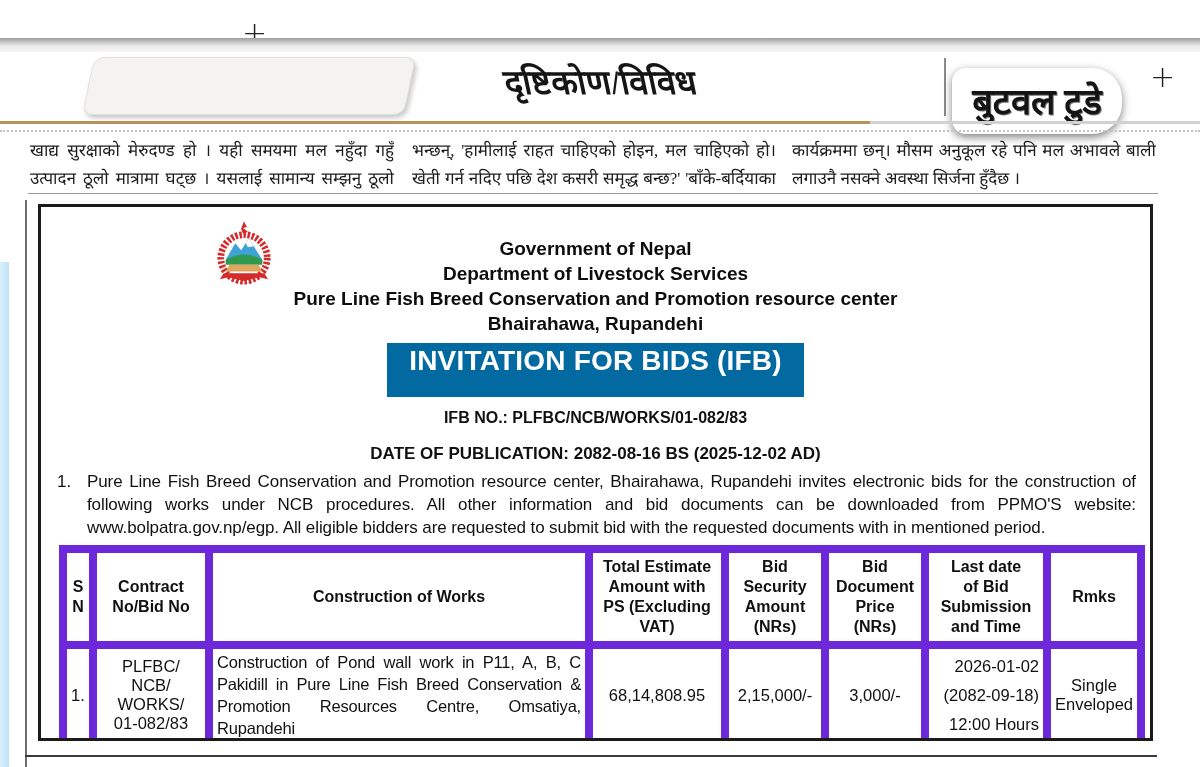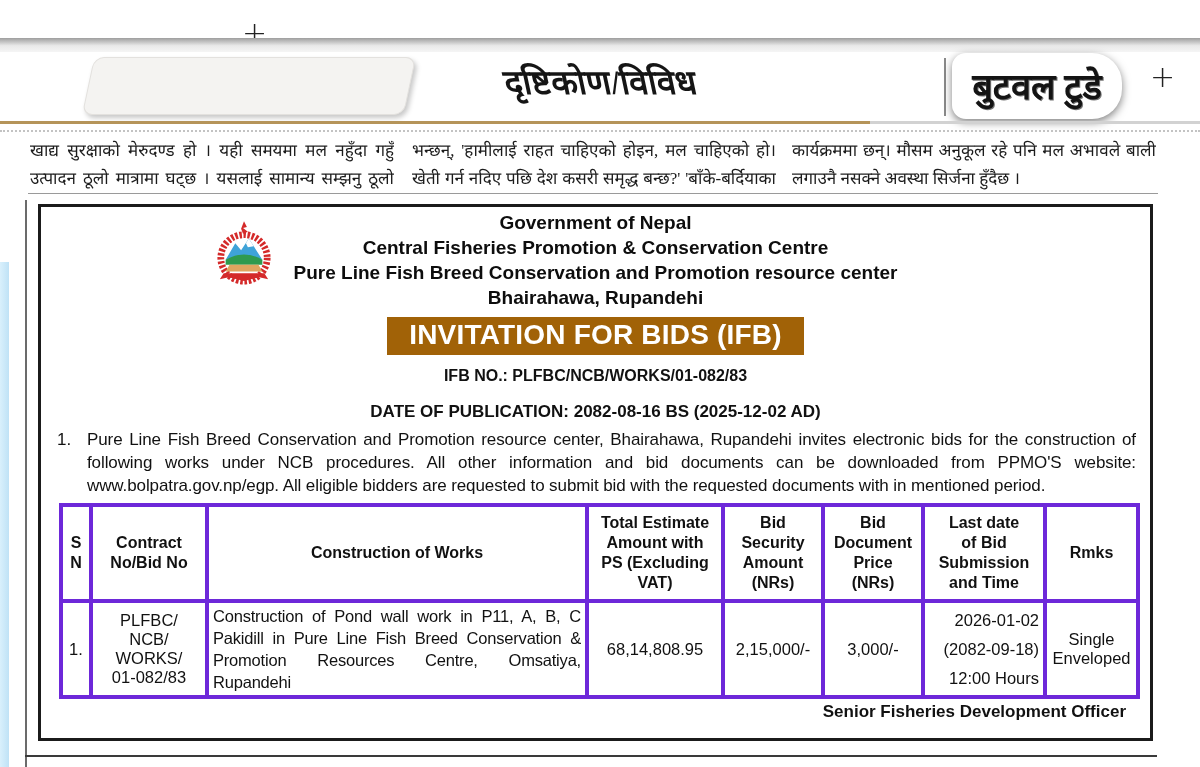--- a/index.html
+++ b/index.html
@@ -25,21 +25,21 @@
     transform:skewX(-12deg); box-shadow:3px 3px 5px rgba(0,0,0,0.22);
   }
   #section-tab-text {
     position:absolute; left:0; right:0; top:6px; text-align:center; transform:skewX(12deg);
     font-size:34px; font-weight:bold; color:#151515; font-family:"Liberation Serif", serif;
   }
   #website { position:absolute; left:560px; top:26px; width:290px; text-align:center;
     font-size:17px; font-weight:500; letter-spacing:0.4px; color:#222; }
   #masthead-divider { position:absolute; left:944px; top:6px; width:2px; height:58px; background:#8a8a8a; }
   #logo-box {
-    position:absolute; left:952px; top:1px; width:170px; height:66px; background:#fff;
+    position:absolute; left:952px; top:16px; width:170px; height:66px; background:#fff;
     border-radius:14px 30px 30px 14px; box-shadow:0 3px 8px rgba(0,0,0,0.5);padding-left:16px;
   }
   #logo-text { position:absolute; left:0; right:0; top:8px; text-align:center;
     font-size:36px; font-weight:bold; color:#141414; font-family:"Liberation Serif", serif;
     text-shadow:1px 1px 0 #777, -1px -1px 0 #fff; }
 
   
   #rule-tan { position:absolute; left:0; top:121px; width:870px; height:3px; background:#b59459; }
   #rule-gray { position:absolute; left:870px; top:121px; width:330px; height:3px; background:#d2d2d2; }
   #rule-dotted { position:absolute; left:0; top:130px; width:1200px; border-top:2px dotted #c3c3c3; }
@@ -58,33 +58,33 @@
     background:linear-gradient(90deg,#d9f0fc,#bfe2f6); }
   #bottom-rule { position:absolute; left:25px; top:755px; width:1132px; height:2px; background:#3a3a3a; }
 
   
   #notice {
     position:absolute; left:38px; top:204px; width:1115px; height:537px;
     border:3px solid #1b1b1b; background:#fff; overflow:hidden;
   }
   #emblem { position:absolute; left:174px; top:12px; width:58px; height:70px; }
   .org-line { text-align:center; font-weight:bold; font-size:19px; line-height:25px; color:#0d0d0d; }
-  #org-block { padding-top:3px; }
+  #org-block { padding-top:29px; }
   #banner-wrap { text-align:center; margin-top:7px; }
-  #banner { display:inline-block; background:#a16207; color:#fff; font-weight:bold;
-    font-size:28px; line-height:34px; padding:1px 22px 3px; letter-spacing:0.2px; }
+  #banner { display:inline-block; background:#0369a1; color:#fff; font-weight:bold;
+    font-size:28px; line-height:34px; padding:1px 22px 19px; letter-spacing:0.2px; }
   #ifb-no { text-align:center; font-weight:bold; font-size:16px; line-height:21px; margin-top:10px; }
   #pub-date { text-align:center; font-weight:bold; font-size:17px; line-height:22px; margin-top:15px; }
   #para-row { display:flex; margin:5px 14px 0 16px; }
   #para-num { width:30px; flex:0 0 30px; font-size:17px; line-height:23px; }
   #para-text { flex:1; font-size:17px; line-height:23px; text-align:justify; letter-spacing:-0.1px; }
 
   
   #bid-table { border-collapse:collapse; margin:6px 0 0 18px; table-layout:fixed; }
-  #bid-table th, #bid-table td { border:4px solid #6d28d9; vertical-align:middle; padding:2px 4px; }
+  #bid-table th, #bid-table td { border:8px solid #6d28d9; vertical-align:middle; padding:2px 4px; }
   #bid-table th { font-weight:bold; font-size:16px; line-height:20px; text-align:center; height:96px; }
   #bid-table td { font-size:16.5px; height:94px;margin-top:36px; }
   .c-sn    { width:30px; }
   .c-con   { width:116px; }
   .c-desc  { width:380px; }
   .c-est   { width:136px; }
   .c-sec   { width:100px; }
   .c-doc   { width:100px; }
   .c-date  { width:122px; }
   .c-rmk   { width:93px; }
@@ -131,21 +131,21 @@
       <circle cx="30" cy="40" r="24" fill="#ffffff" stroke="#d42a2a" stroke-width="7" stroke-dasharray="2.6 1.7"></circle>
       <path d="M11,42 L21,25 L27,32 L35,20 L49,42 Z" fill="#3fa3d8"></path>
       <path d="M32,25 L35,20 L40,28 L34,29 Z" fill="#ffffff"></path>
       <path d="M11,42 Q30,31 49,42 L49,47 L11,47 Z" fill="#2f9a4e"></path>
       <path d="M15,47 L45,47 L49,54 L11,54 Z" fill="#e0a55f"></path>
       <path d="M9,56 L51,56 L55,62 L46,60 L30,64 L14,60 L5,62 Z" fill="#d42a2a"></path>
     </svg>
 
     <div id="org-block">
       <div class="org-line">Government of Nepal</div>
-      <div class="org-line">Central Fisheries Promotion &amp; Conservation Centre</div>
+      <div class="org-line">Department of Livestock Services</div>
       <div class="org-line">Pure Line Fish Breed Conservation and Promotion resource center</div>
       <div class="org-line">Bhairahawa, Rupandehi</div>
     </div>
 
     <div id="banner-wrap">
       <span id="banner">INVITATION FOR BIDS (IFB)</span>
     </div>
     <div id="ifb-no">IFB NO.: PLFBC/NCB/WORKS/01-082/83</div>
     <div id="pub-date">DATE OF PUBLICATION: 2082-08-16 BS (2025-12-02 AD)</div>
 

